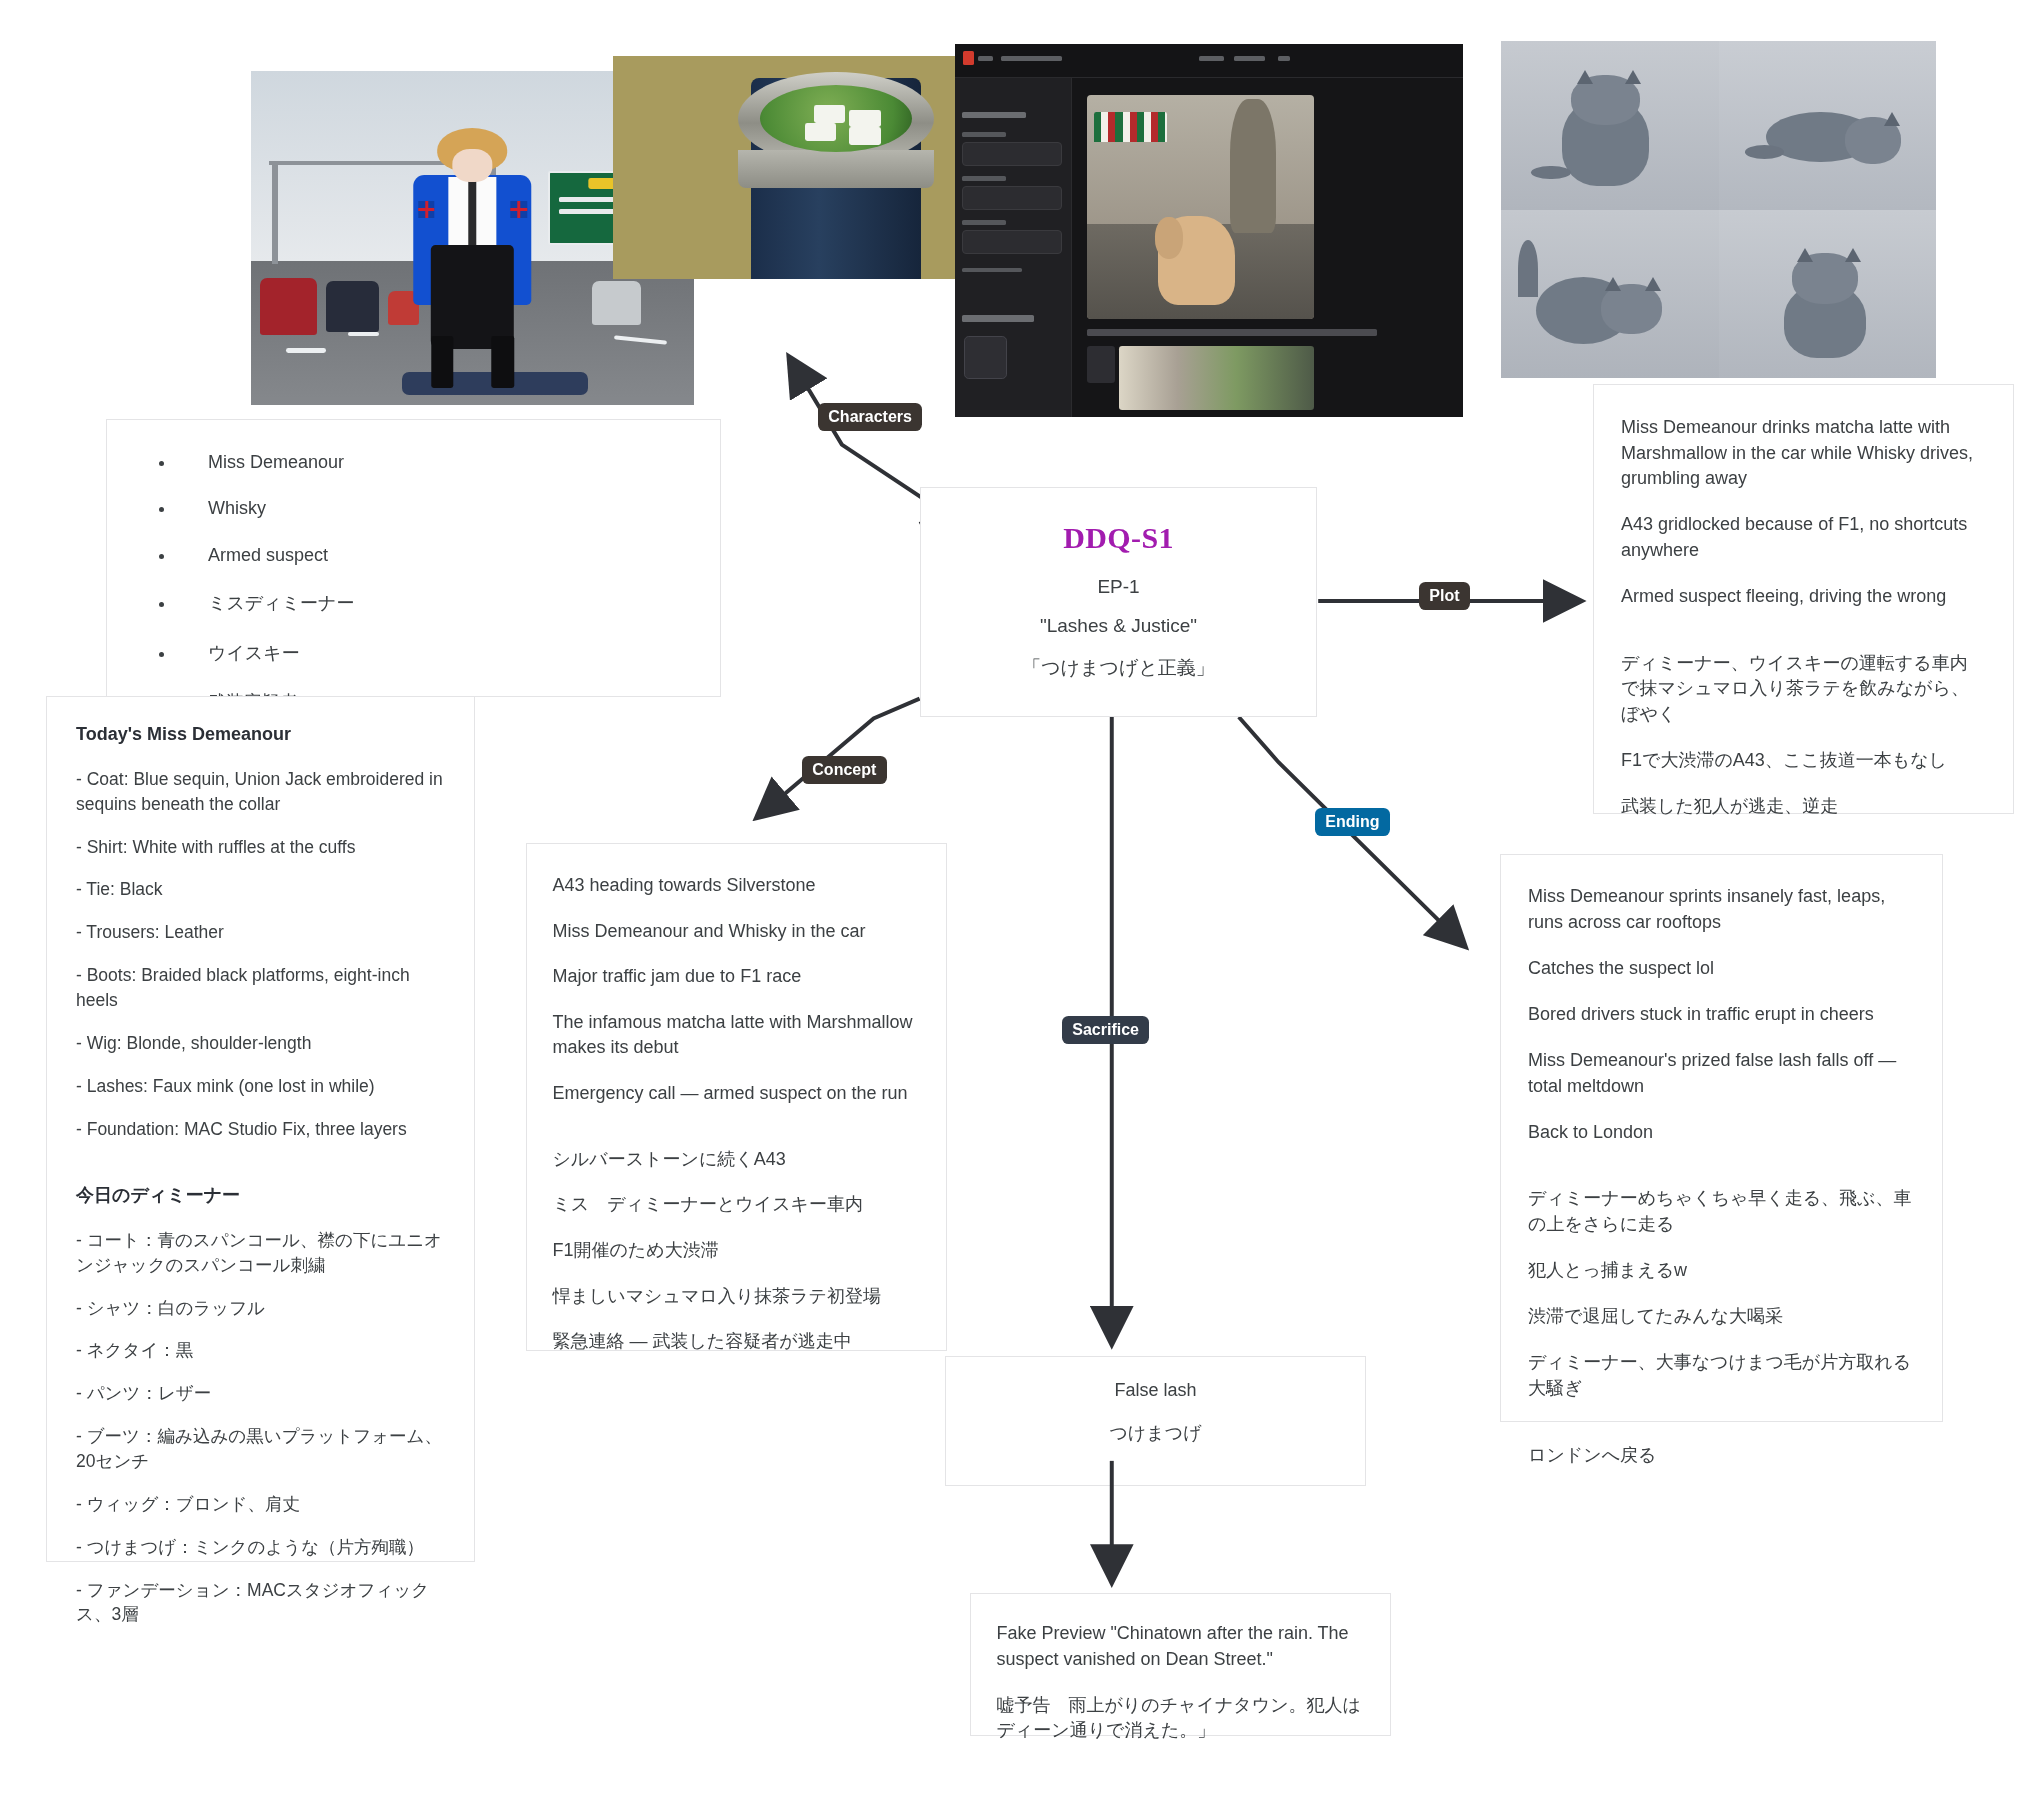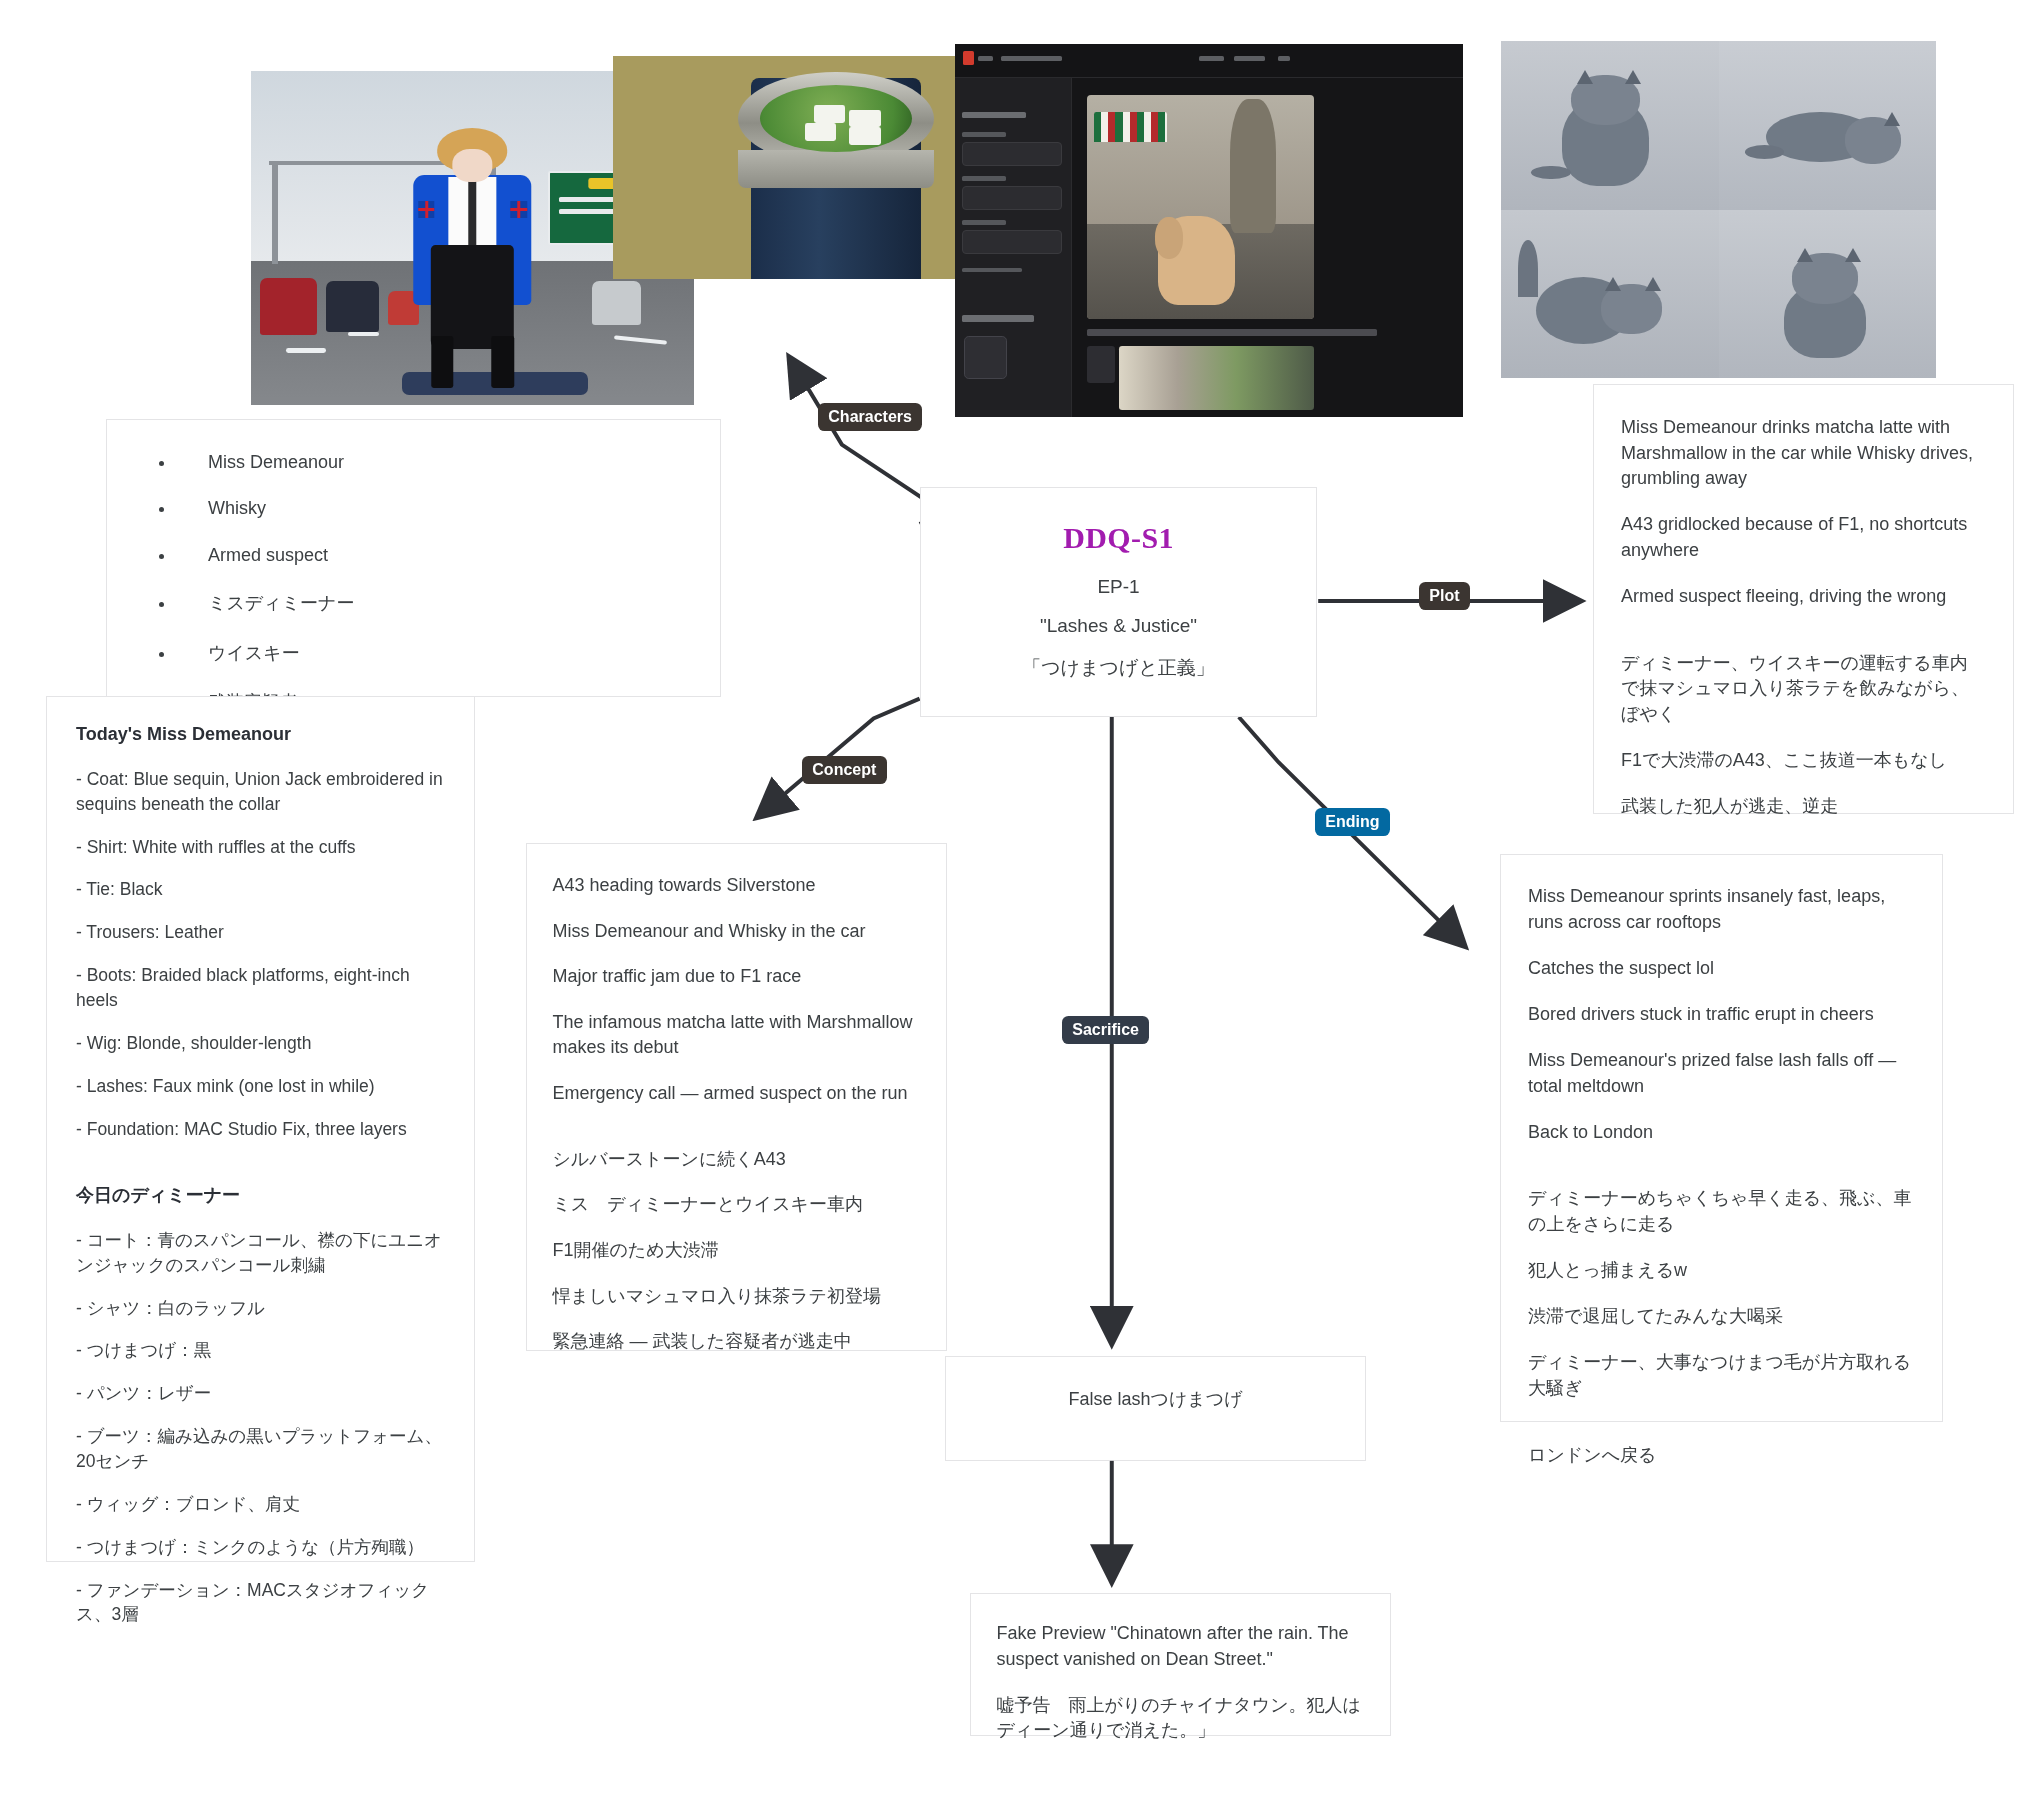--- a/index.html
+++ b/index.html
@@ -74,22 +74,22 @@
   #wardrobe-node .gap { height: 24px; }
   
   #concept-node { left: 526px; top: 843px; width: 421px; height: 508px; padding: 29px 25.4px; }
   #concept-node p { margin-bottom: 20px; }
   
   #plot-node { left: 1593px; top: 384px; width: 421px; height: 430px; padding: 30px 27px; }
   
   #ending-node { left: 1500px; top: 854px; width: 443px; height: 568px; padding: 29px 27px; }
   
   #lash-node {
-    left: 945px; top: 1356px; width: 421px; height: 105px;
-    display: flex; flex-direction: row; align-items: center; justify-content: center;
+    left: 945px; top: 1356px; width: 421px; height: 130px;
+    display: flex; flex-direction: column; align-items: center; justify-content: center;
   }
   #lash-node p { text-align: center; margin-bottom: 17.5px; }
   
   #preview-node { left: 970px; top: 1593px; width: 421px; height: 143px; padding: 27px 25.4px; }
   
   .edge-label {
     position: absolute;
     color: #ffffff;
     font-size: 16px;
     font-weight: bold;
@@ -347,21 +347,21 @@
     <p>- Tie: Black</p>
     <p>- Trousers: Leather</p>
     <p>- Boots: Braided black platforms, eight-inch heels</p>
     <p>- Wig: Blonde, shoulder-length</p>
     <p>- Lashes: Faux mink (one lost in while)</p>
     <p>- Foundation: MAC Studio Fix, three layers</p>
     <div class="gap"></div>
     <div class="hd">今日のディミーナー</div>
     <p>- コート：青のスパンコール、襟の下にユニオンジャックのスパンコール刺繍</p>
     <p>- シャツ：白のラッフル</p>
-    <p>- つけまつげ：黒</p>
+    <p>- ネクタイ：黒</p>
     <p>- パンツ：レザー</p>
     <p>- ブーツ：編み込みの黒いプラットフォーム、20センチ</p>
     <p>- ウィッグ：ブロンド、肩丈</p>
     <p>- つけまつげ：ミンクのような（片方殉職）</p>
     <p>- ファンデーション：MACスタジオフィックス、3層</p>
   </div>
 
   <div class="node pad" id="concept-node">
     <p>A43 heading towards Silverstone</p>
     <p>Miss Demeanour and Whisky in the car</p>

